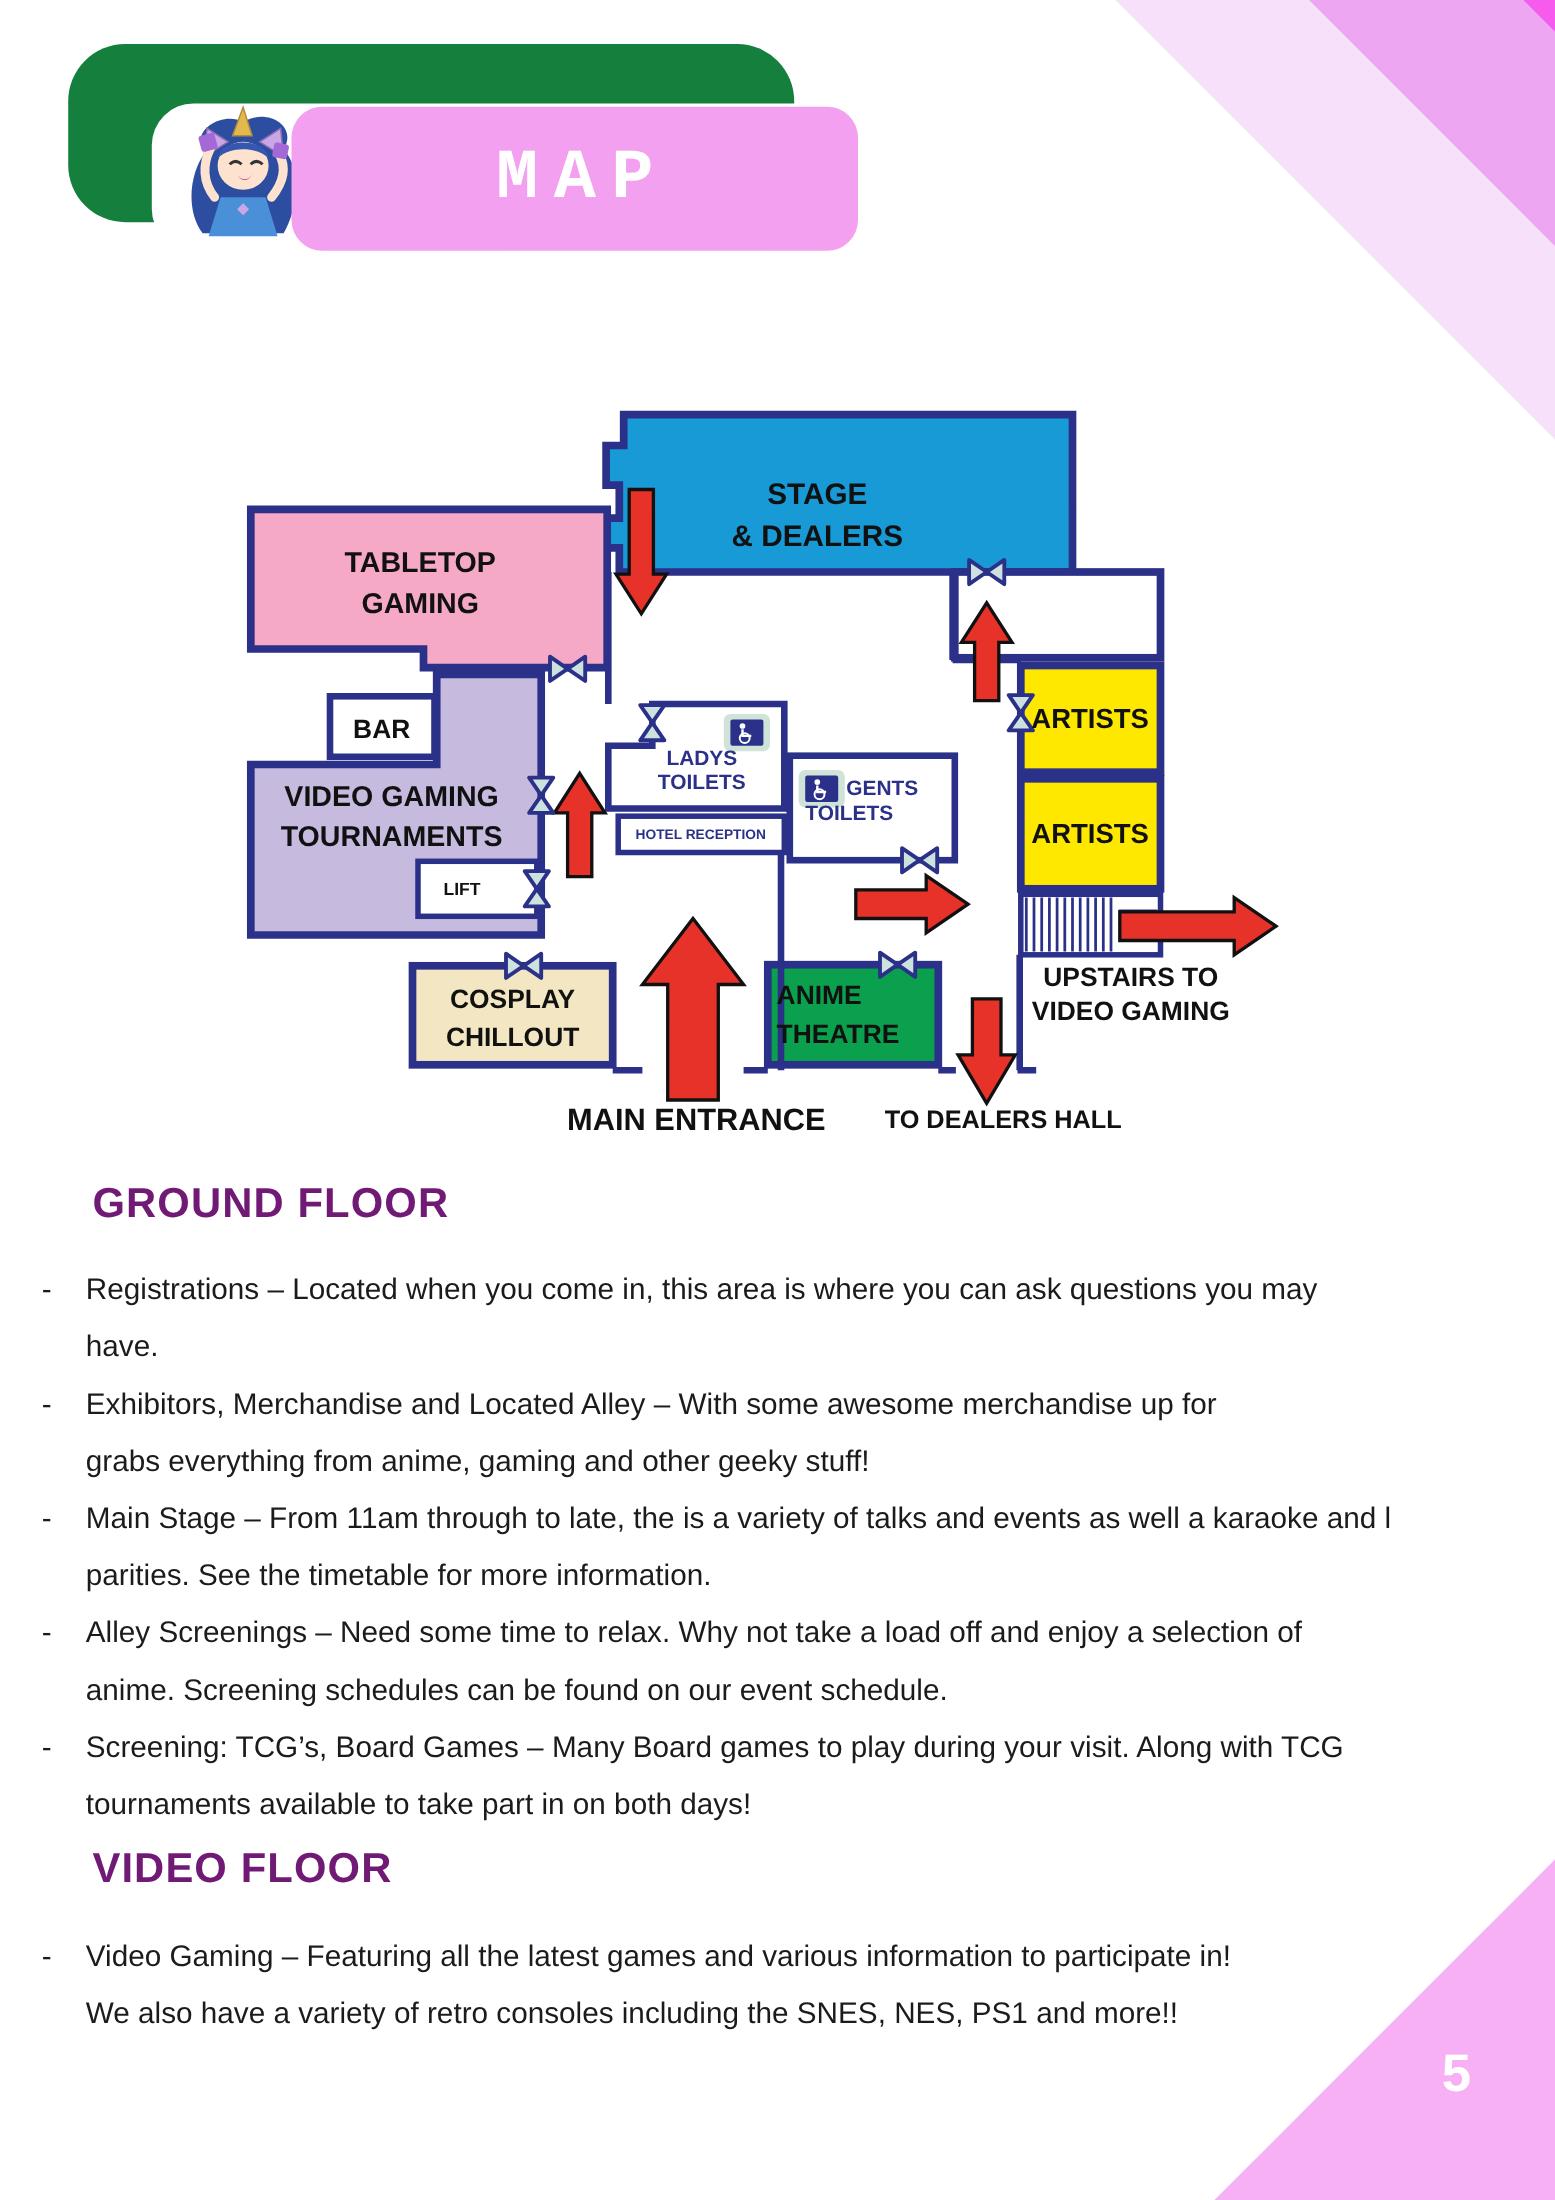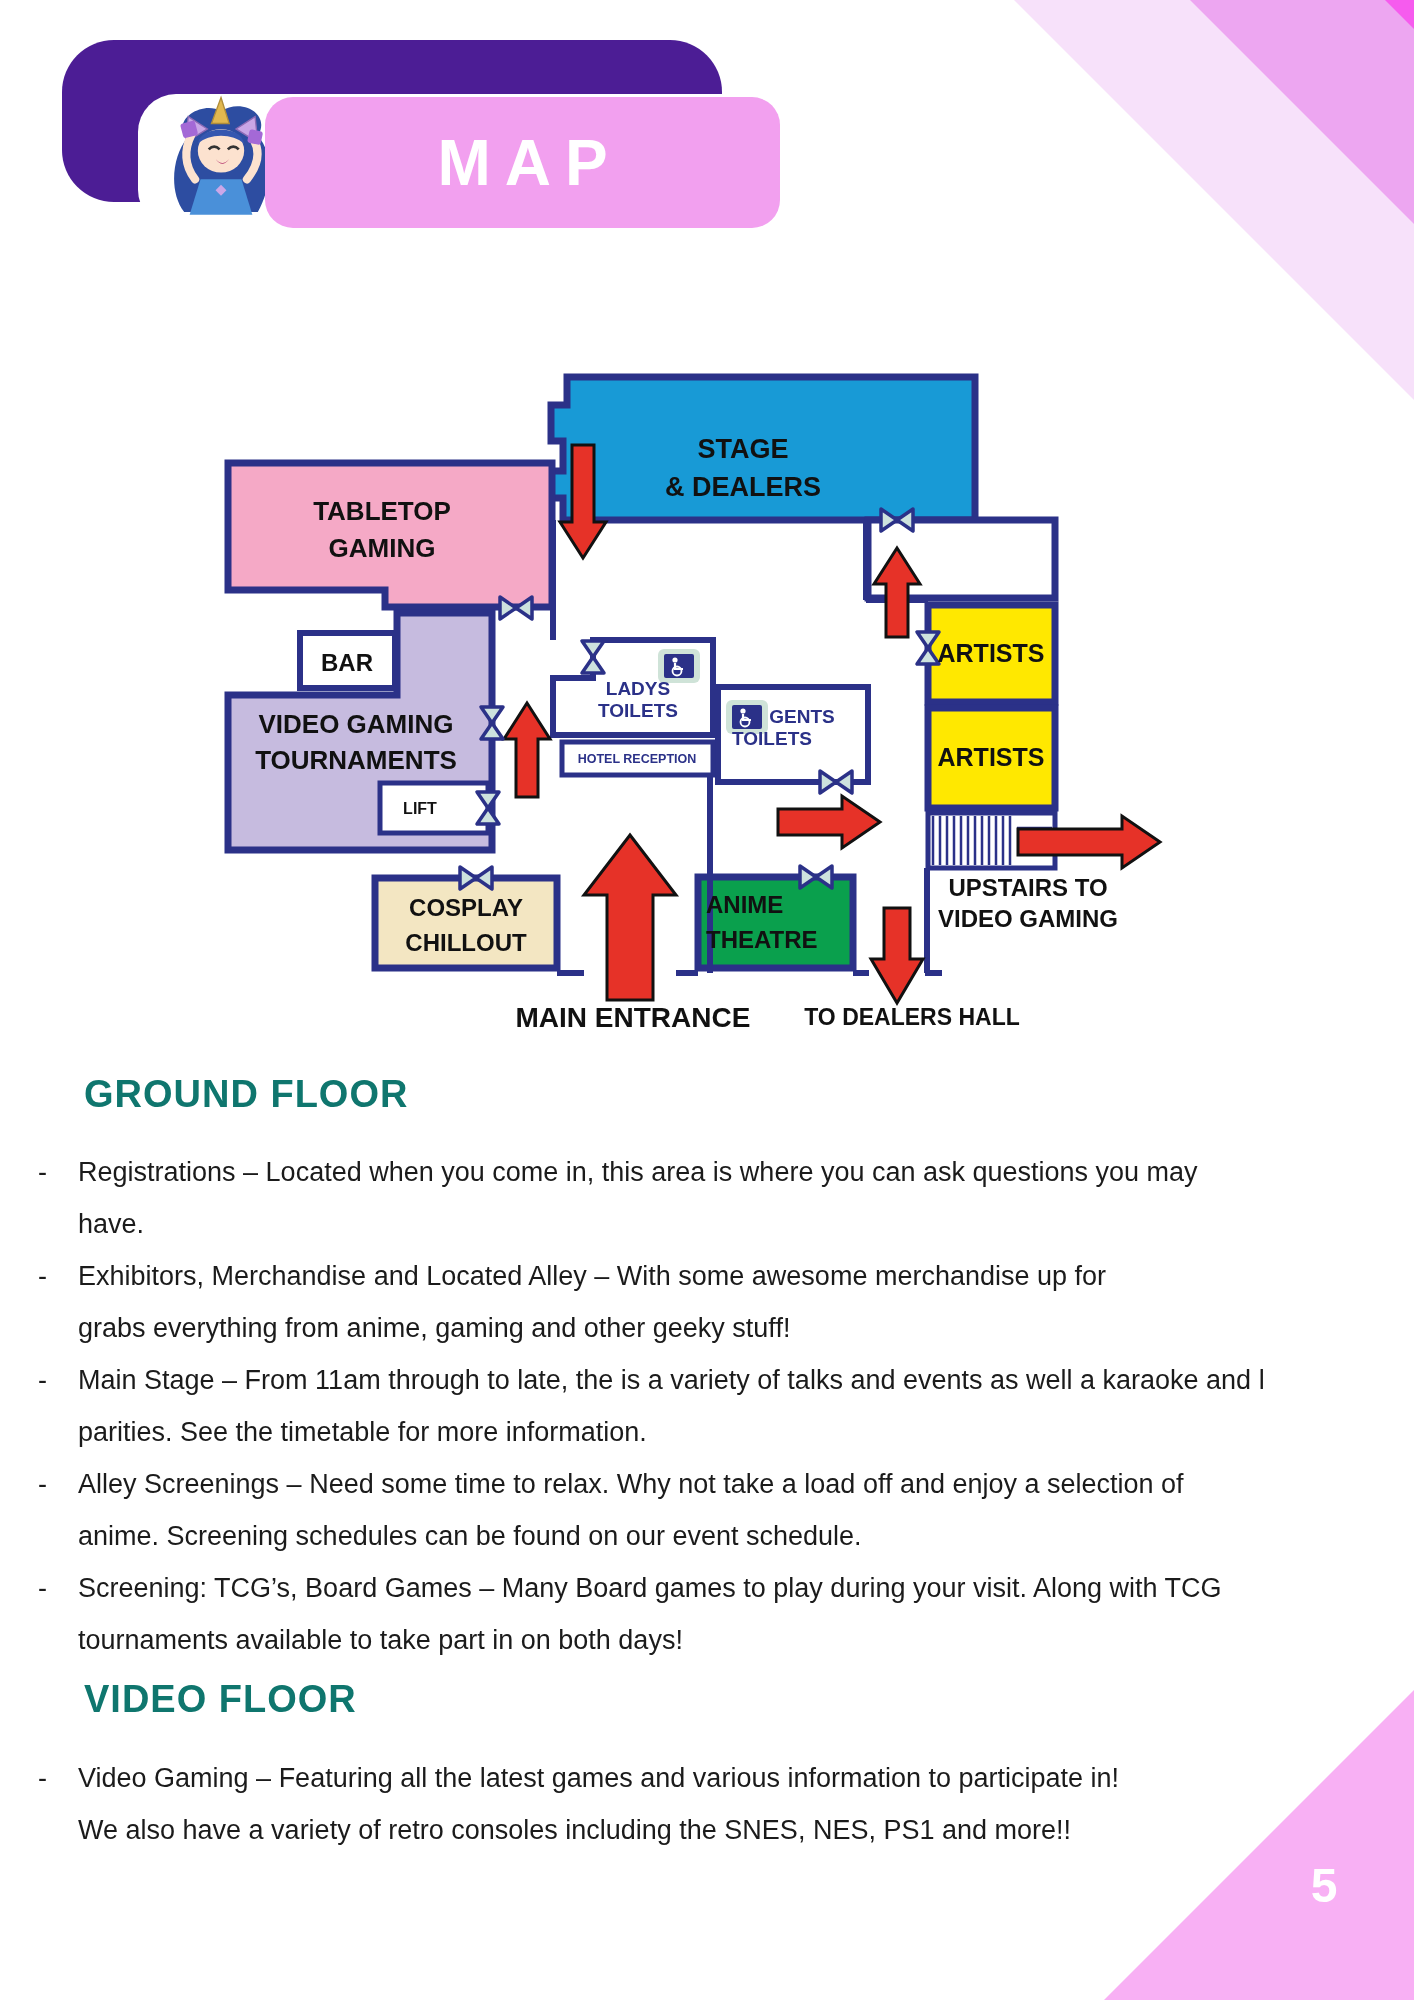--- a/index.html
+++ b/index.html
@@ -2,39 +2,39 @@
 <html><head>
 <meta charset="utf-8">
 <style>
   html,body { margin:0; padding:0; }
   body {
     width:1414px; height:2000px; position:relative; overflow:hidden;
     background:#ffffff; font-family:"Liberation Sans", sans-serif;
   }
   
   .hdr-pill { position:absolute; left:62px; top:40px; width:660px; height:162px;
-    background:#4c1d95; border-radius:52px; }
+    background:#15803d; border-radius:52px;font-family:Liberation Mono, monospace; }
   .hdr-inner { position:absolute; left:76px; top:54px; width:632px; height:134px;
     background:#ffffff; border-radius:38px; overflow:hidden; }
   .mascot { position:absolute; left:8px; top:-6px; }
   .map-banner { position:absolute; left:203px; top:57px; width:515px; height:131px;
     background:#f2a0ef; border-radius:28px; display:flex; align-items:center; justify-content:center; }
   .map-banner .ttl { color:#ffffff; font-weight:bold; font-size:64px; letter-spacing:14px;
     padding-left:14px; }
   
   .stripes { position:absolute; right:0; top:0; }
   .corner-tri { position:absolute; right:0; bottom:0; }
   .page-num { position:absolute; left:1294px; top:1858px; width:60px; text-align:center;
     color:#ffffff; font-size:48px; font-weight:bold; }
   
   .mapwrap { position:absolute; left:170px; top:285px; }
   .mapwrap text { font-family:"Liberation Sans", sans-serif; font-weight:bold; fill:#111111; }
   text.navy { fill:#2b3188; }
   
-  .sect-head { position:absolute; left:84px; color:#0f766e; font-weight:bold;
+  .sect-head { position:absolute; left:84px; color:#701a75; font-weight:bold;
     font-size:38px; letter-spacing:1px; }
   .bullets { position:absolute; left:38px; width:1390px; font-size:27px; color:#1b1b1b;
     line-height:52px; }
   .bullet { display:flex; }
   .bullet .dash { width:40px; flex:none; }
   .bullet .bt { flex:1; min-width:0; }
   .bullet .bt b { font-weight:normal; }
   .bullet .bt .rest { white-space:pre; }
 </style>
 </head>

